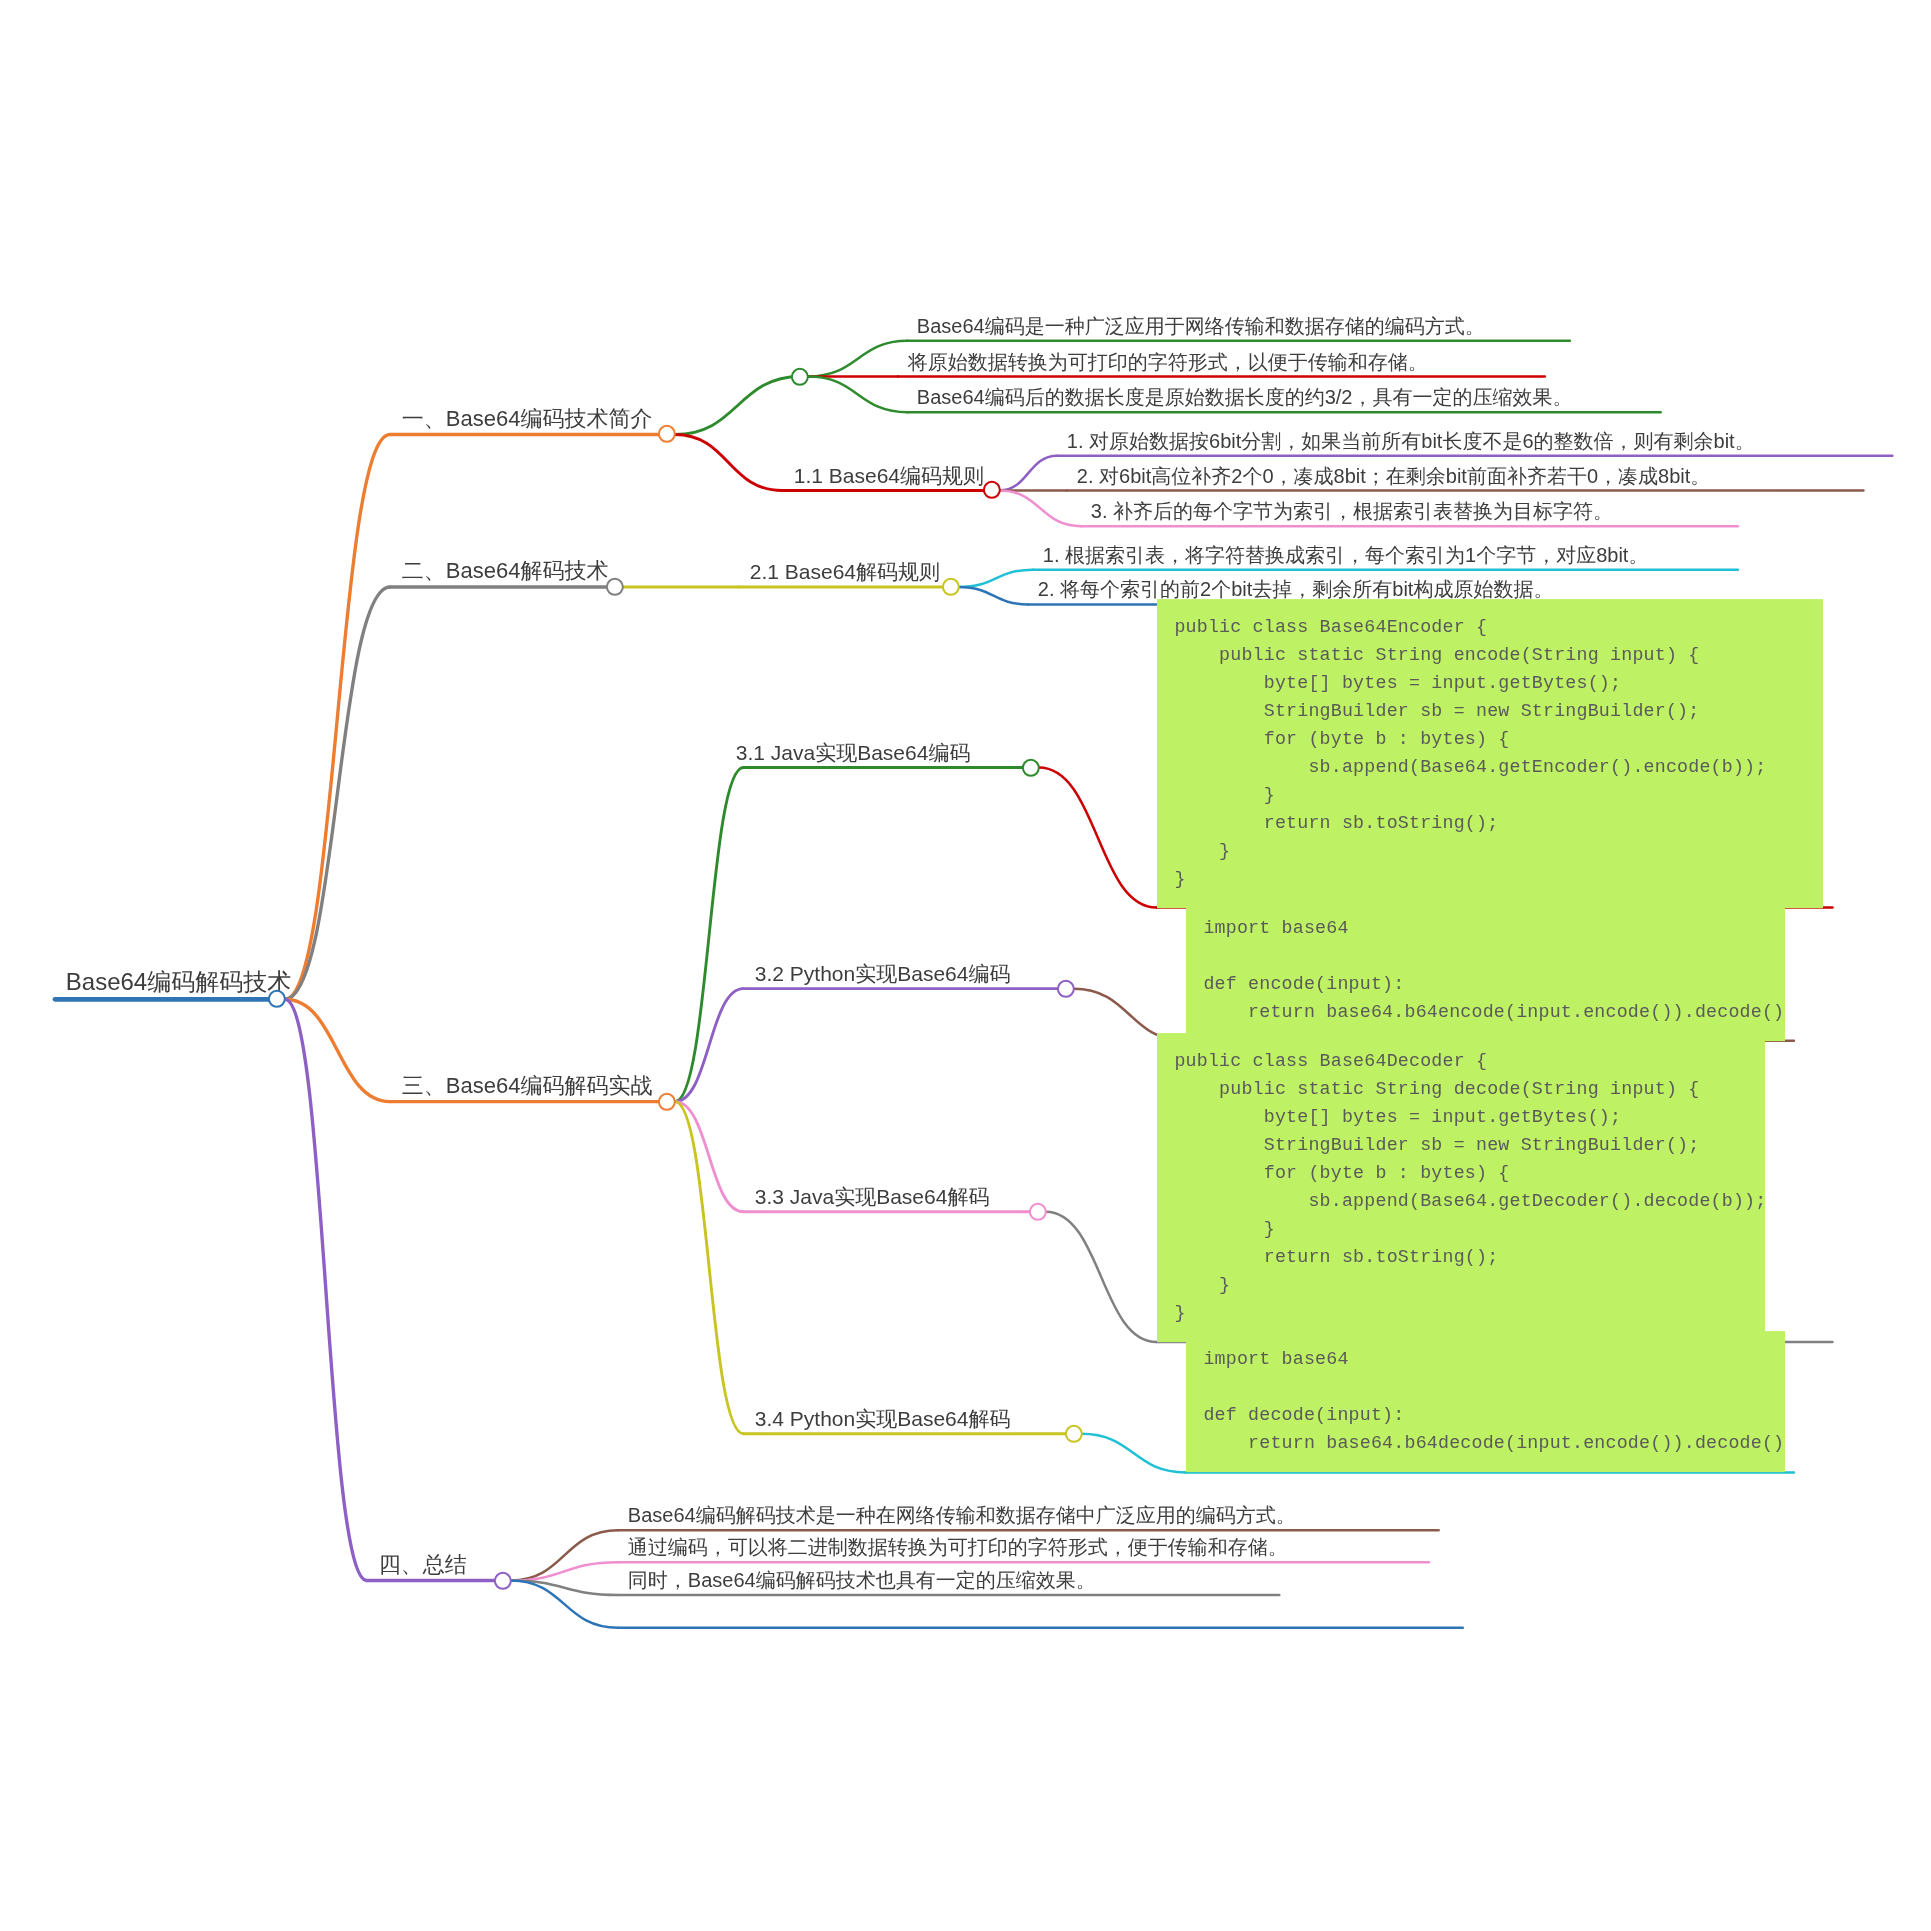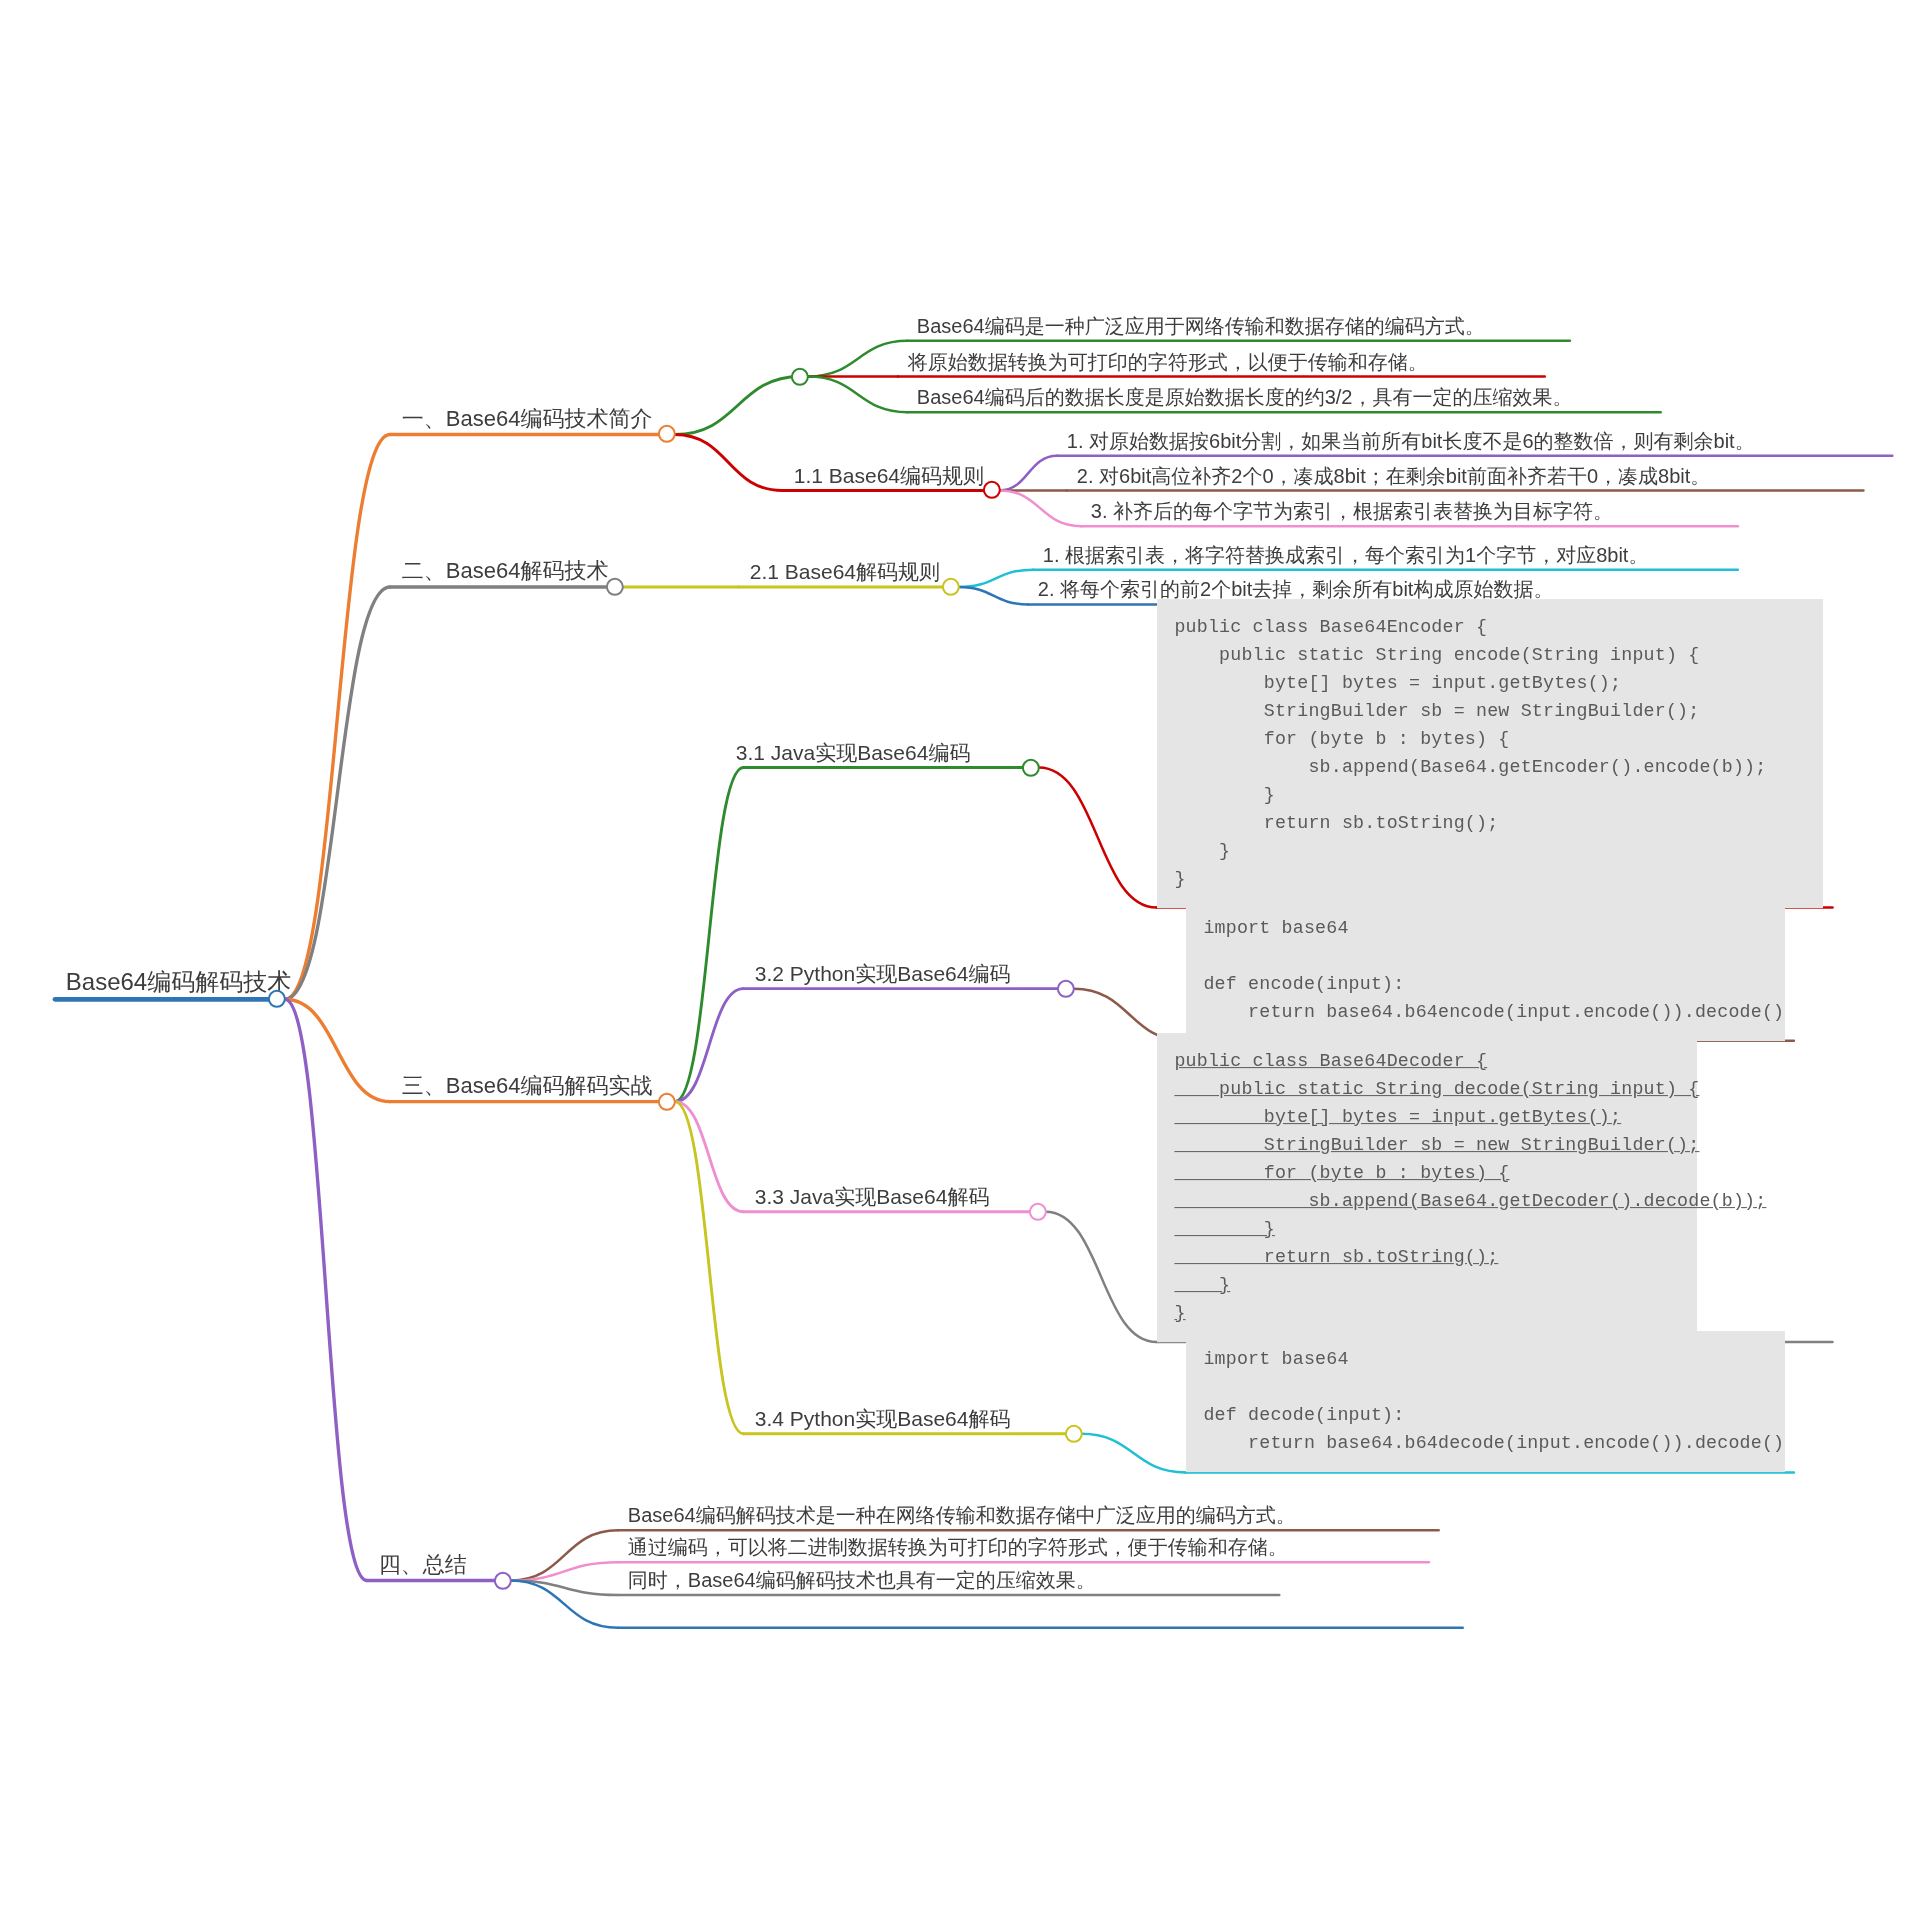--- a/index.html
+++ b/index.html
@@ -41,21 +41,21 @@
     position: absolute;
     width: 18.3px; height: 18.3px;
     border-radius: 50%;
     background: #ffffff;
     border: 2.4px solid #888;
     transform: translate(-50%, -50%);
     z-index: 5;
   }
   .codebox {
     position: absolute;
-    background: #e5e5e5;
+    background: #bef264;
     color: #5a5a5a;
     font-family: "Liberation Mono", monospace;
     font-size: 18.3px;
     line-height: 28px;
     white-space: pre;
     padding: 13.5px 17.4px 15.4px 17.4px;
     transform: translateY(-100%);
     letter-spacing: 0.2px;
   }
 </style>
@@ -153,21 +153,21 @@
     }
 }</div>
     <div class="node lvl2" style="left: 749px; top: 987px; color: rgb(61, 61, 61);">3.2 Python实现Base64编码</div>
     <div class="dot" style="left: 1066px; top: 989px; border-color: rgb(142, 95, 196);"></div>
     <div class="codebox" style="left: 1186px; width: 599px; top: 1041px;">import base64
 
 def encode(input):
     return base64.b64encode(input.encode()).decode()</div>
     <div class="node lvl2" style="left: 749px; top: 1210px; color: rgb(61, 61, 61);">3.3 Java实现Base64解码</div>
     <div class="dot" style="left: 1038px; top: 1212px; border-color: rgb(240, 143, 208);"></div>
-    <div class="codebox" style="left: 1157px; width: 540px; top: 1342px; text-decoration: underline;">public class Base64Decoder {
+    <div class="codebox" style="left: 1157px; width: 608px; top: 1342px;">public class Base64Decoder {
     public static String decode(String input) {
         byte[] bytes = input.getBytes();
         StringBuilder sb = new StringBuilder();
         for (byte b : bytes) {
             sb.append(Base64.getDecoder().decode(b));
         }
         return sb.toString();
     }
 }</div>
     <div class="node lvl2" style="left: 749px; top: 1432px; color: rgb(61, 61, 61);">3.4 Python实现Base64解码</div>

